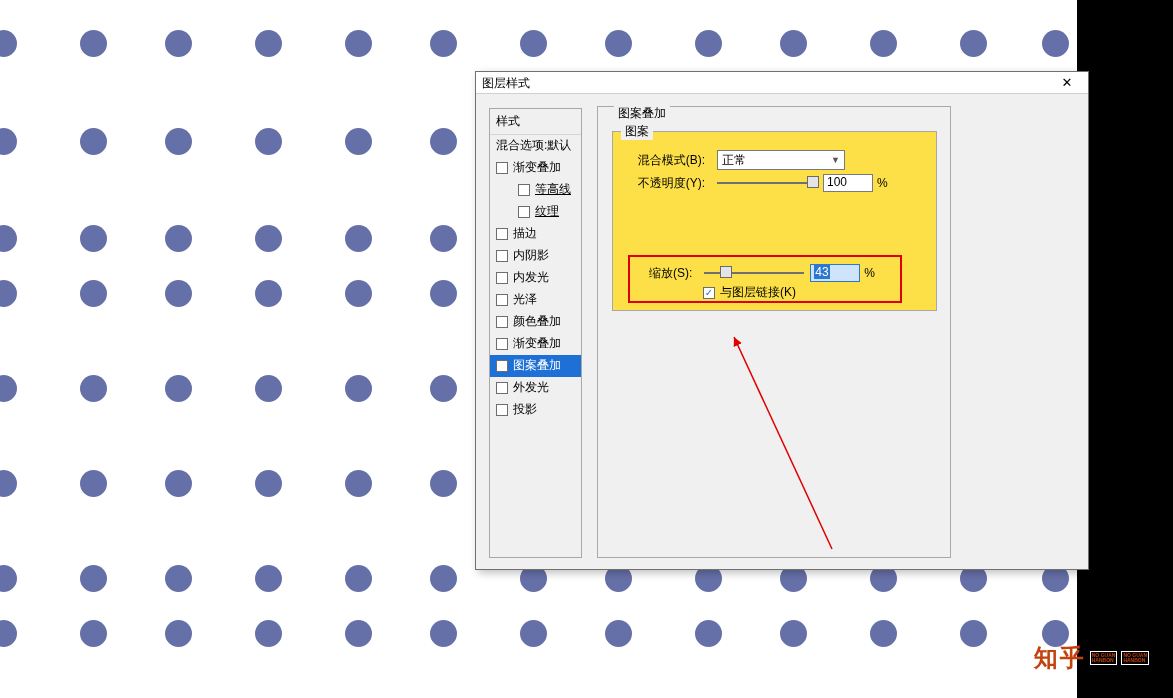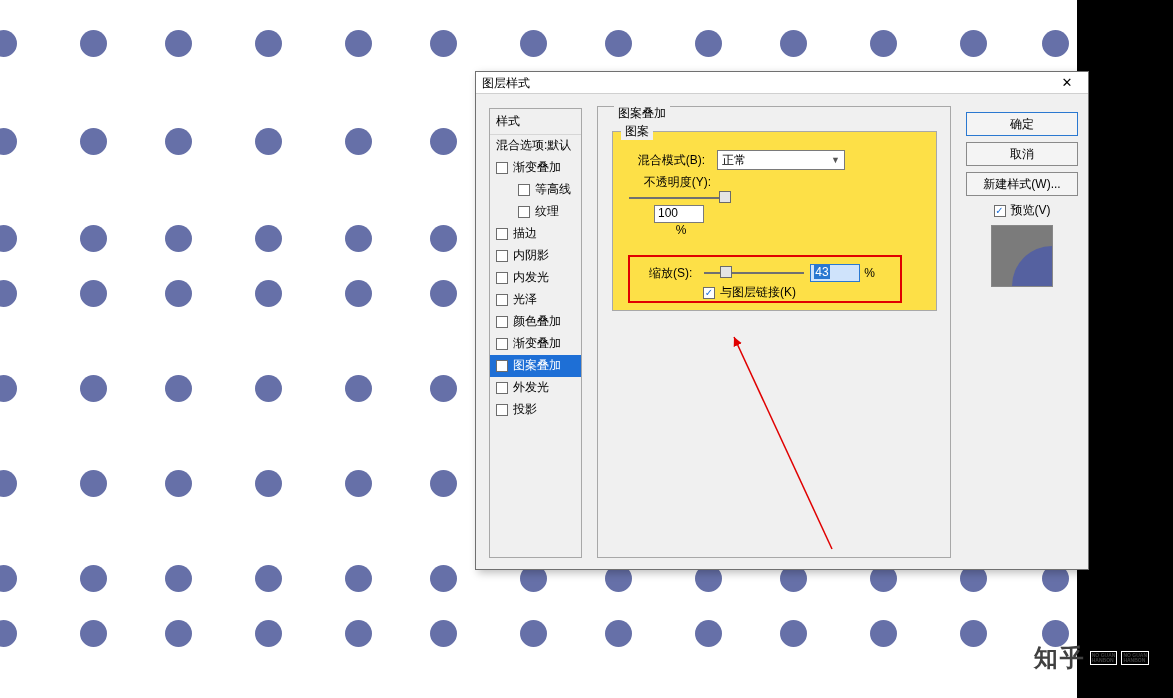--- a/index.html
+++ b/index.html
@@ -1,33 +1,33 @@
 <!DOCTYPE html>
 <html><head>
 <meta charset="utf-8">
 <style>
   html,body{margin:0;padding:0;width:1173px;height:698px;overflow:hidden;font-family:"Microsoft YaHei","SimSun",Arial,sans-serif;font-size:12px;background:#fff;}
   *{box-sizing:border-box;}
   .stage{position:relative;width:1173px;height:698px;}
   .right-black{position:absolute;top:0;right:0;width:96px;height:698px;background:#000;}
   .canvas-area{position:absolute;top:0;left:0;width:1077px;height:698px;background:#fff;}
   .dot{position:absolute;width:27px;height:27px;border-radius:50%;background:#6670a8;}
-  .watermark{position:absolute;right:24px;bottom:24px;color:#404040;font-size:24px;font-weight:bold;font-family:"SimHei",sans-serif;letter-spacing:2px;display:flex;align-items:center;gap:4px;}
+  .watermark{position:absolute;right:24px;bottom:24px;color:#c2410c;font-size:24px;font-weight:bold;font-family:"SimHei",sans-serif;letter-spacing:2px;display:flex;align-items:center;gap:4px;}
   .wm-box{display:inline-flex;flex-direction:column;font-size:5px;line-height:5px;border:1px solid #fff;padding:1px;letter-spacing:0;}
 
   
   .dlg{position:absolute;left:475px;top:71px;width:614px;height:499px;background:#f0f0f0;border:1px solid #707070;box-shadow:3px 3px 8px rgba(0,0,0,.25);}
   .dlg-title{height:22px;line-height:22px;padding:0 6px;background:#fff;border-bottom:1px solid #d0d0d0;display:flex;justify-content:space-between;align-items:center;font-size:12px;}
   .dlg-close{width:30px;text-align:center;cursor:default;font-size:13px;}
 
   .styles-panel{position:absolute;left:13px;top:36px;width:93px;height:450px;border:1px solid #a8a8a8;background:#f0f0f0;}
   .style-header{padding:4px 6px;border-bottom:1px solid #d6d6d6;}
   .style-row{display:flex;align-items:center;padding:3px 4px 3px 6px;border-bottom:1px solid transparent;height:22px;}
   .style-row.selected{background:#1e6fd6;color:#fff;}
-  .style-row.indent{padding-left:28px;}
+  .style-row.indent{padding-left:28px;text-decoration:underline;}
   .chk{width:12px;height:12px;border:1px solid #6d6d6d;background:#fff;margin-right:5px;flex:0 0 12px;display:inline-flex;align-items:center;justify-content:center;}
   .chk.checked::after{content:"✓";font-size:10px;color:#1e6fd6;line-height:10px;}
   .style-row.selected .chk.checked::after{color:#fff;}
   .style-label{white-space:nowrap;font-size:12px;}
 
   .content-panel{position:absolute;left:121px;top:34px;width:354px;height:452px;border:1px solid #a8a8a8;background:#f0f0f0;}
   .fieldset{position:absolute;border:1px solid #a8a8a8;background:#fde047;}
   .fs-inner{left:14px;top:24px;width:325px;height:180px;}
   .legend{position:absolute;top:-9px;left:8px;background:#f0f0f0;padding:0 4px;font-size:12px;}
 
@@ -245,21 +245,21 @@
         <span class="legend">图案</span>
 
         <div class="row" style="left:16px;top:18px;">
           <span class="lbl" style="width:76px;">混合模式(B):</span>
           <div class="select">
             <span>正常</span>
             <span class="arrow">▼</span>
           </div>
         </div>
 
-        <div class="row" style="left:16px;top:42px;flex-direction:column;">
+        <div class="row" style="left:16px;top:42px;">
           <span class="lbl" style="width:76px;">不透明度(Y):</span>
           <div class="slider">
             <div class="slider-track"></div>
             <div class="slider-thumb" style="left:96%;"></div>
           </div>
           <span style="width:6px;"></span>
           <span class="num-input"><span>100</span></span>
           <span class="percent">%</span>
         </div>
 
@@ -287,30 +287,20 @@
       <svg class="red-arrow" style="left:124px;top:222px;" width="120" height="230">
         <defs>
             <marker id="ah" markerWidth="8" markerHeight="8" refX="6" refY="3" orient="auto">
               <path d="M0,0 L6,3 L0,6 Z" fill="#e00000"></path>
             </marker>
           </defs>
         <line x1="110" y1="220" x2="12" y2="8" stroke="#e00000" stroke-width="1.5" marker-end="url(#ah)"></line>
       </svg>
     </div>
 
-    <div class="right-col">
-      <div class="rbtn primary">确定</div>
-      <div class="rbtn">取消</div>
-      <div class="rbtn">新建样式(W)...</div>
-      <div class="preview-chk">
-        <span class="chk checked"></span>
-        <span>预览(V)</span>
-      </div>
-      <div class="preview-box"></div>
-    </div>
   </div>
 
   <div class="watermark">
     <span>知乎</span>
     <span class="wm-box">
         <span>NO GUAN</span>
         <span>HANBON</span>
       </span>
     <span class="wm-box">
         <span>NO GUAN</span>

